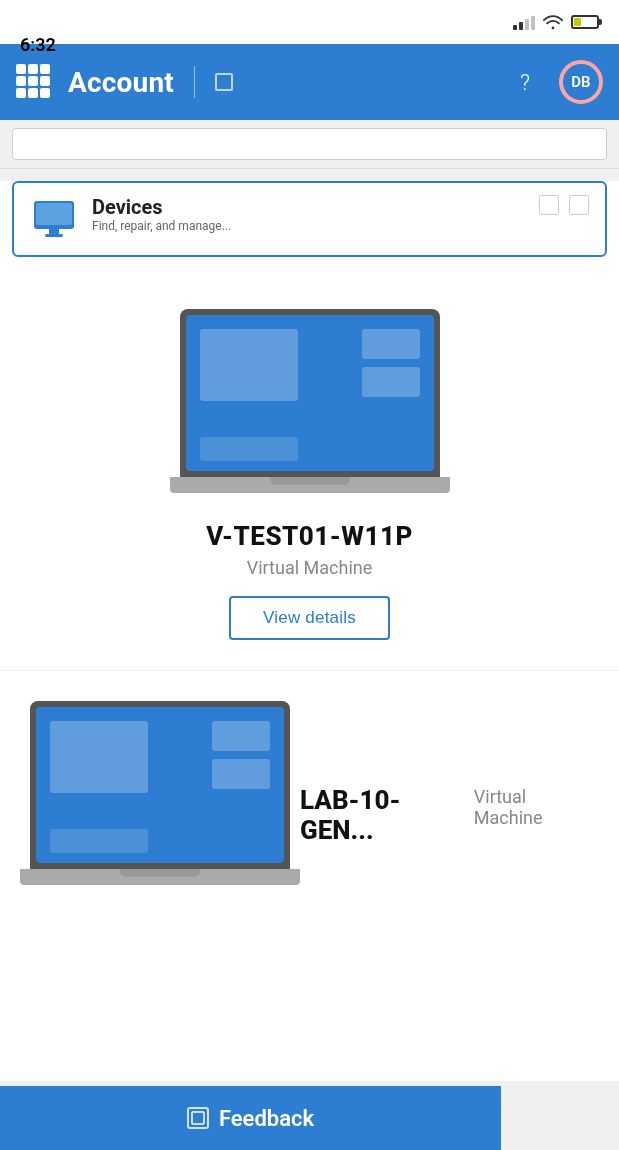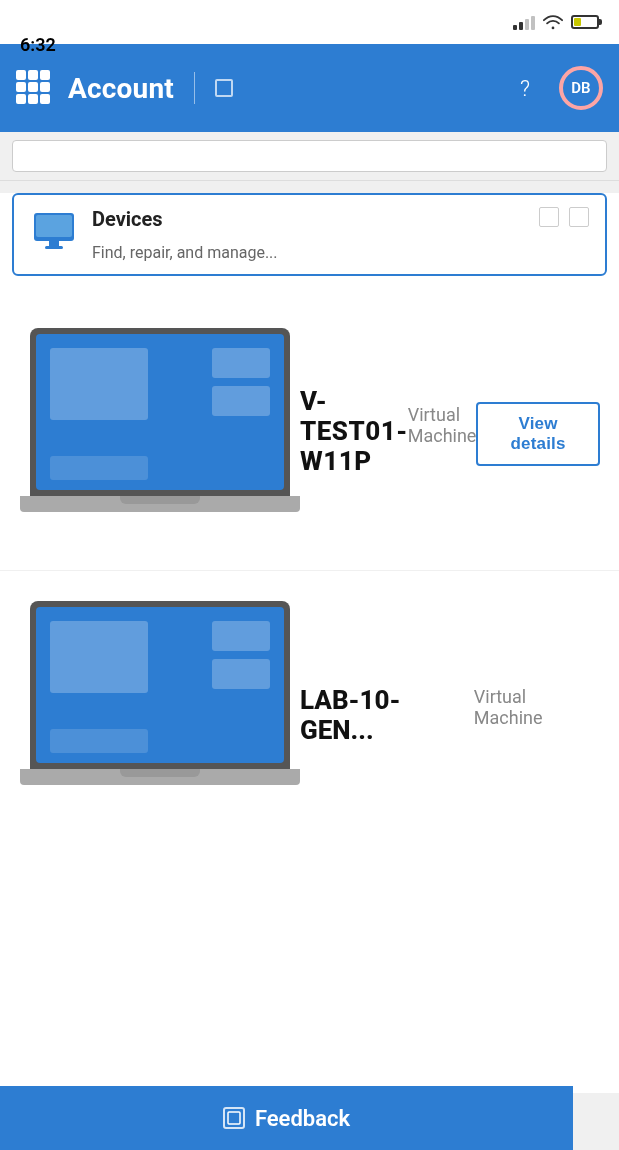--- a/index.html
+++ b/index.html
@@ -78,21 +78,21 @@
     .battery-fill {
       height: 100%;
       background: #c8c800;
       width: 30%;
       border-radius: 1px;
     }
 
     
     .header {
       background: #2d7dd2;
-      height: 88px;
+      height: 76px;
       display: flex;
       align-items: center;
       padding: 7px 16px;
       gap: 16px;
     }
     .header-grid-icon {
       width: 36px;
       height: 36px;
       display: grid;
       grid-template-columns: repeat(3, 10px);
@@ -194,40 +194,40 @@
     
     .devices-text {
       flex: 1;
     }
     .devices-title {
       font-size: 20px;
       font-weight: 700;
       color: #222;
     }
     .devices-subtitle {
-      font-size: 16px;
+      font-size: 12px;
       color: #666;
-      margin-top: 12px;
+      margin-top: 0;
     }
     .devices-actions {
       display: flex;
       gap: 10px;
     }
     .action-square {
       width: 20px;
       height: 20px;
       border: 1.5px solid #ccc;
       border-radius: 2px;
       cursor: pointer;
     }
 
     
     .device-item {
       display: flex;
-      flex-direction: row;
+      flex-direction: column;
       align-items: center;
       padding: 40px 20px 30px;
       border-bottom: 1px solid #f0f0f0;
     }
 
     
     .laptop-wrap {
       margin-bottom: 28px;
     }
     .laptop {
@@ -319,32 +319,32 @@
       font-size: 18px;
       color: #888;
       margin-bottom: 18px;
     }
     .view-details-btn {
       border: 2px solid #2d7dd2;
       border-radius: 4px;
       padding: 10px 32px;
       color: #2d7dd2;
       font-size: 17px;
-      font-weight: 700;
+      font-weight: 400;
       background: #fff;
       cursor: pointer;
       letter-spacing: 0.2px;
     }
 
     
     .feedback-bar {
       position: fixed;
       bottom: 0;
       left: 0;
-      width: 573px;
+      width: 501px;
       background: #2d7dd2;
       height: 64px;
       display: flex;
       align-items: center;
       justify-content: center;
       gap: 10px;
       cursor: pointer;
       z-index: 100;
     }
     .feedback-icon {

